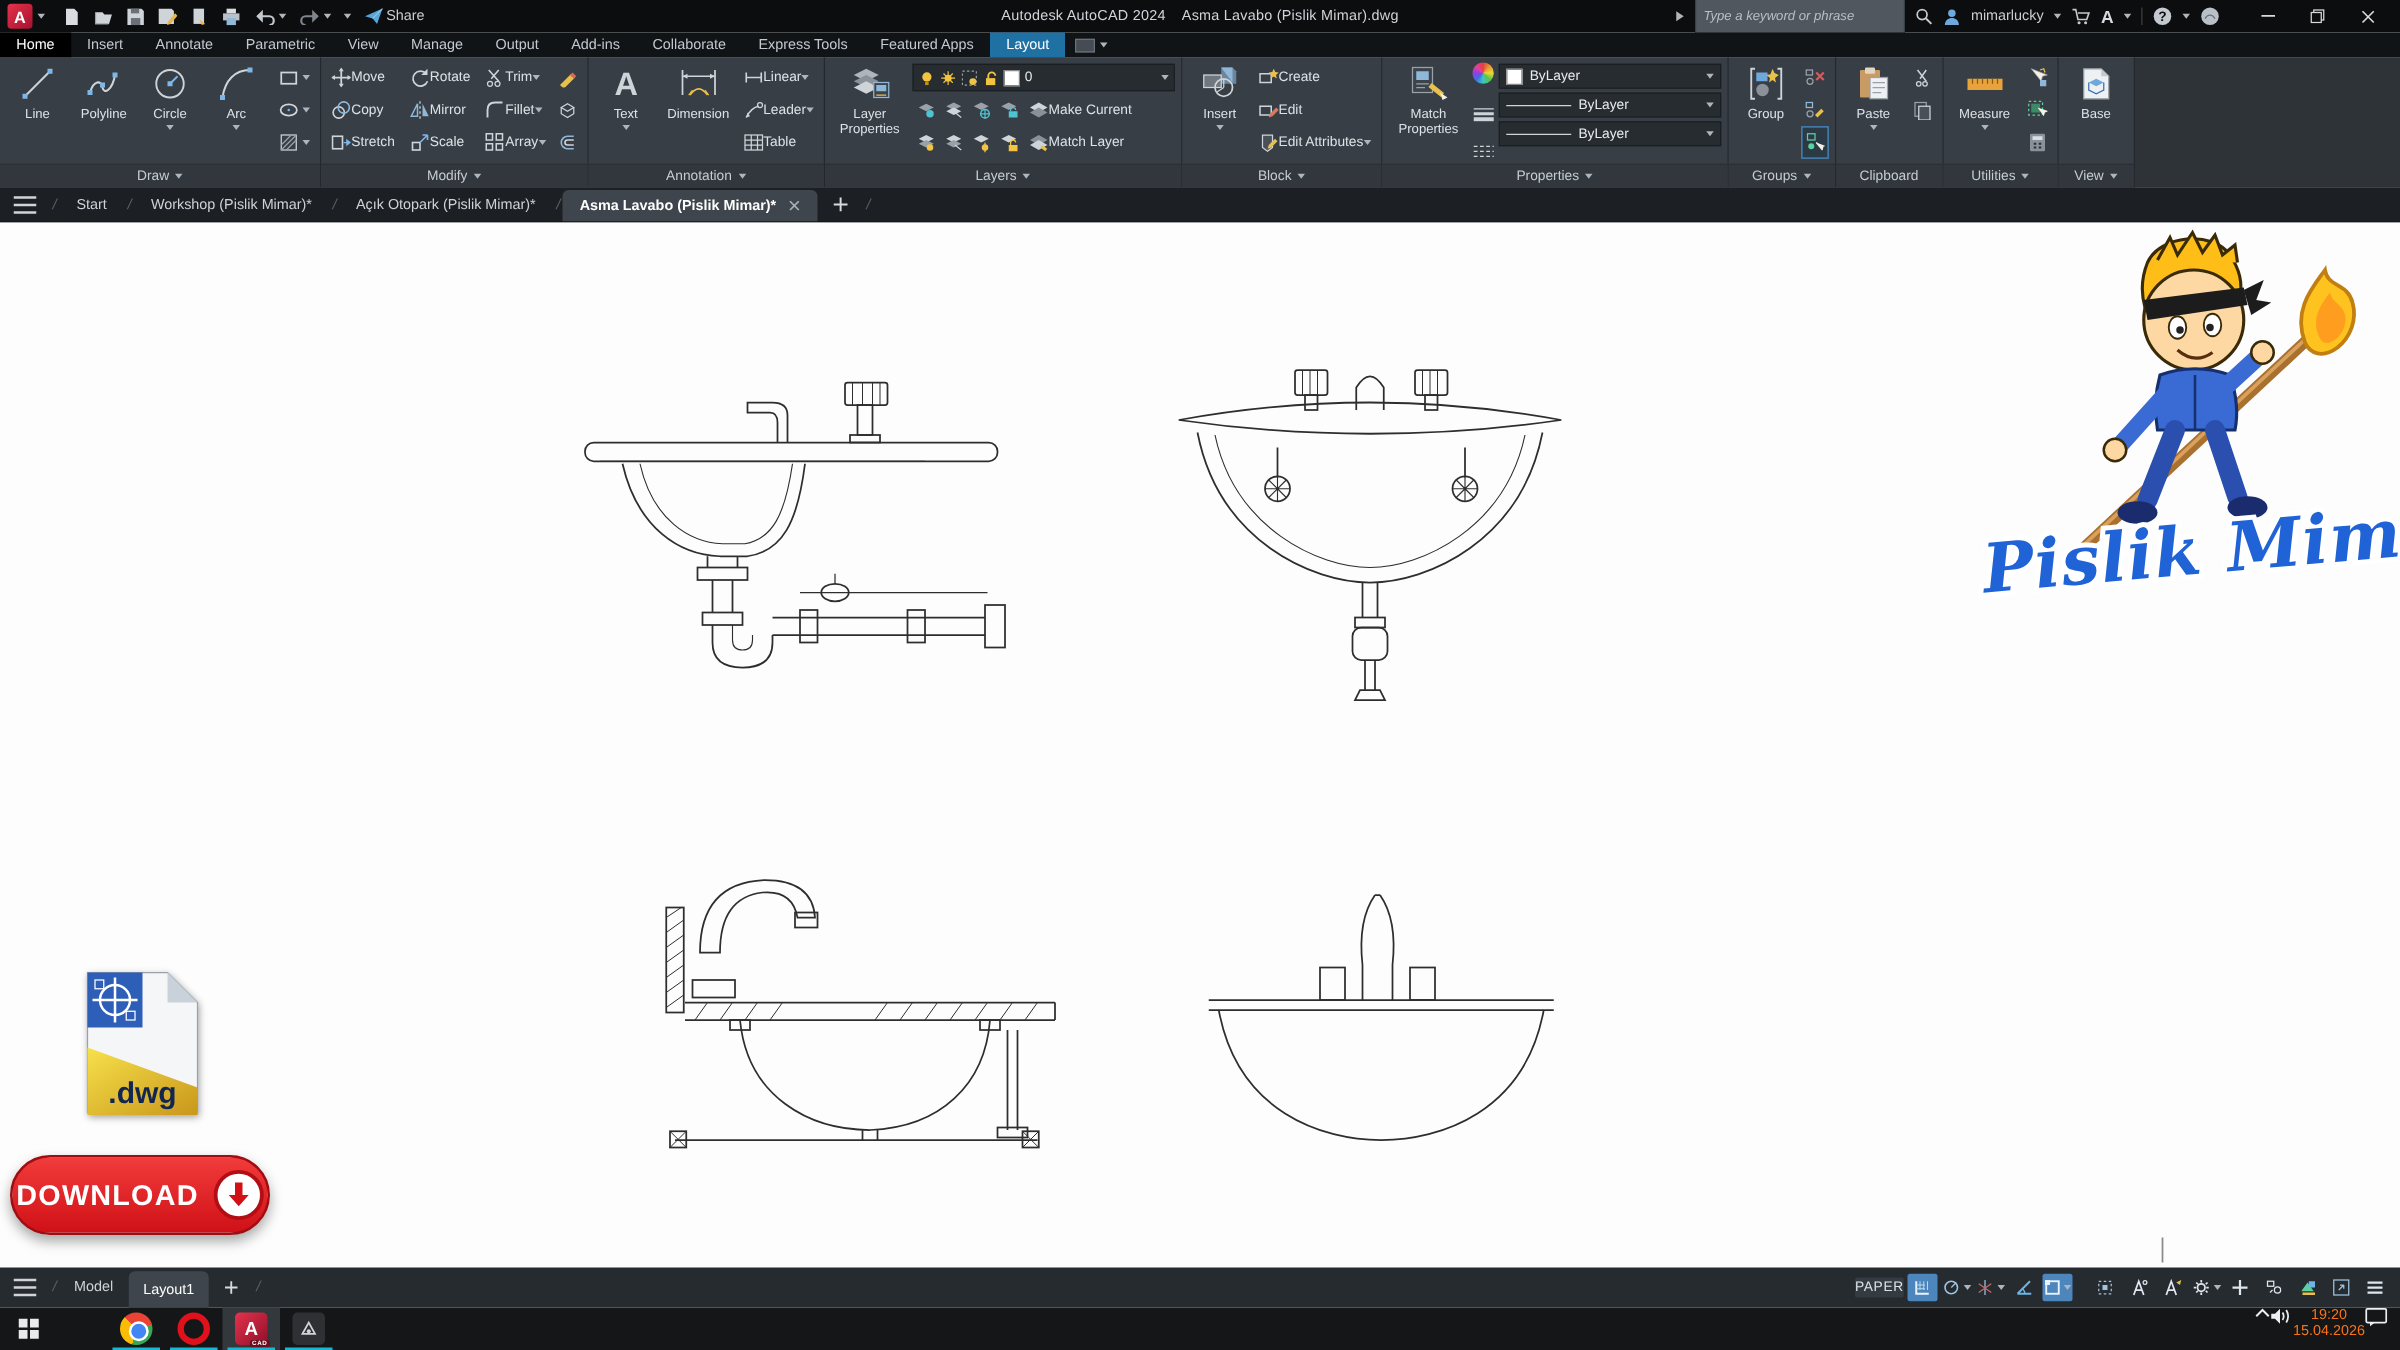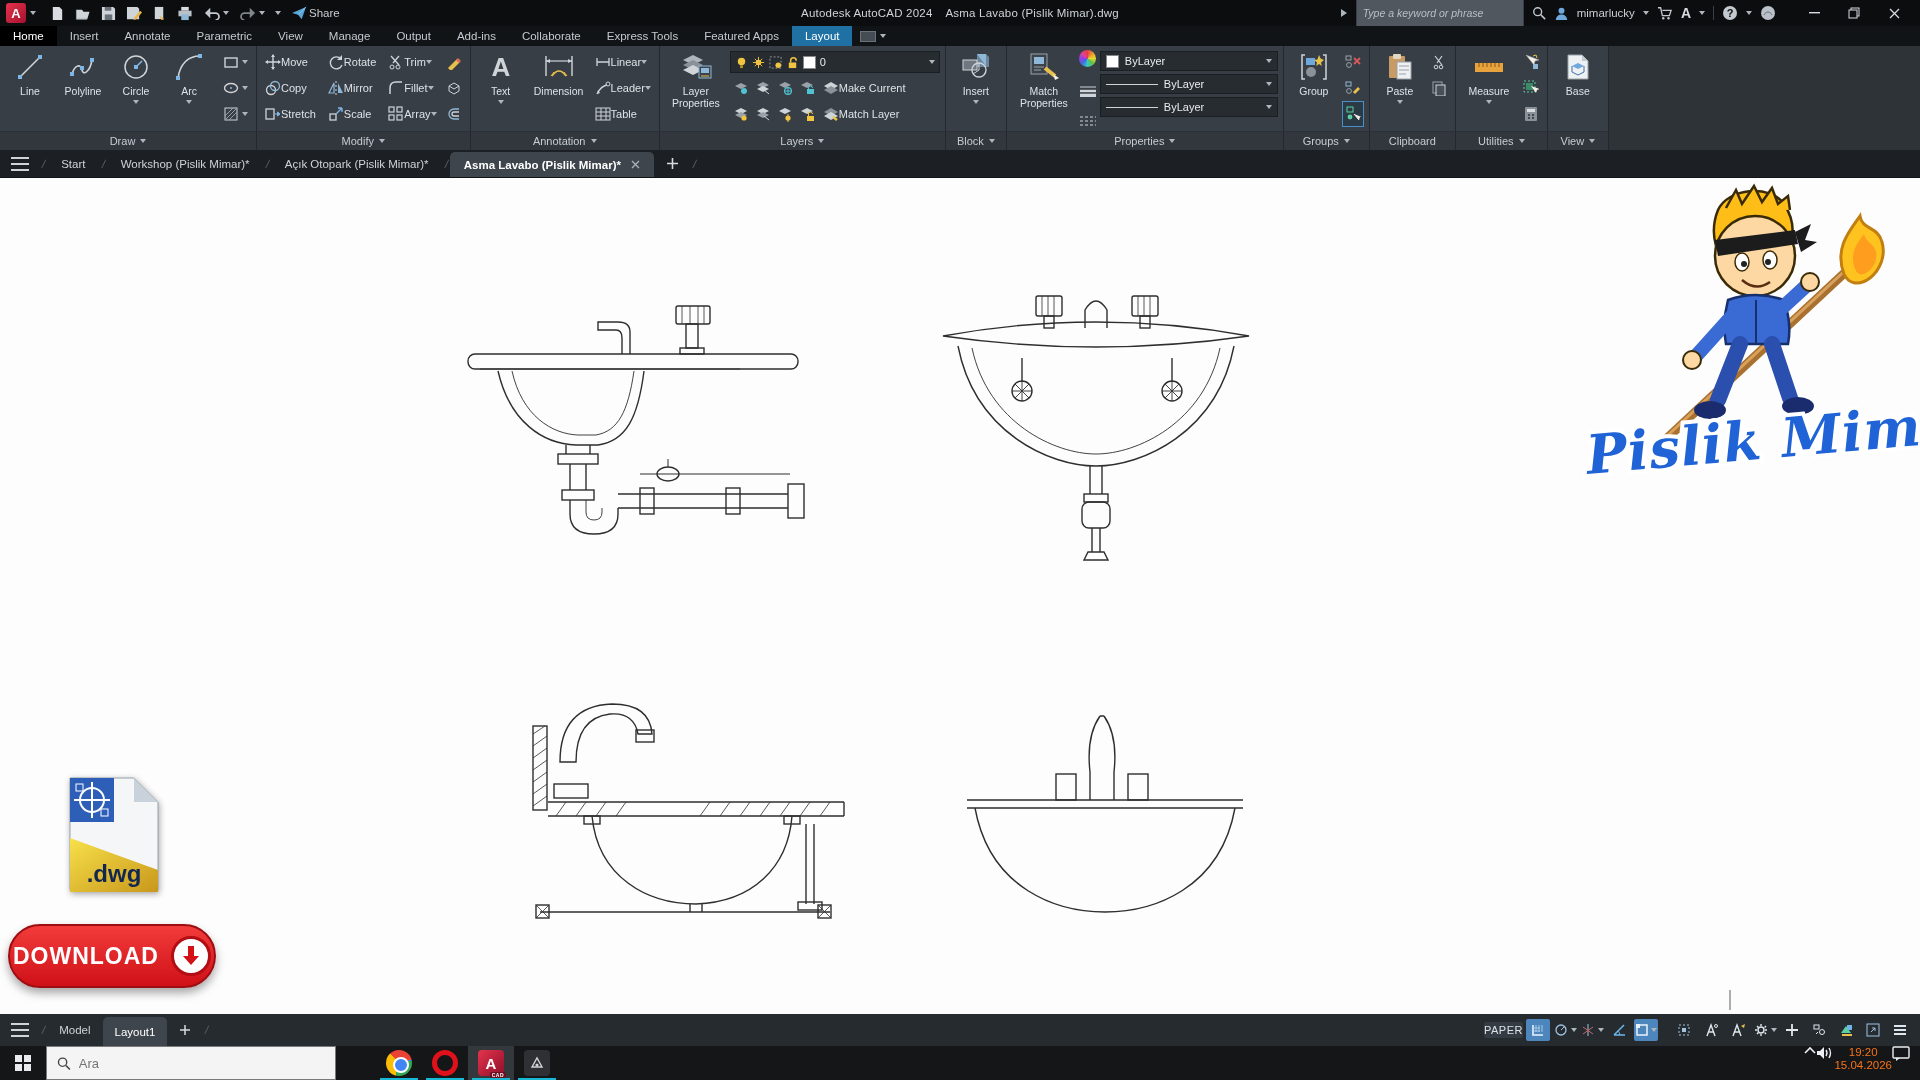--- a/index.html
+++ b/index.html
@@ -603,20 +603,44 @@
         <svg viewBox="0 0 30 30">
             <path d="M16 2h9v12" fill="#8fb8d8"></path>
             <path d="M16 2h9l3 3v10h-12z" fill="#8fb8d8" opacity=".6"></path>
             <rect x="2" y="8" width="14" height="10" fill="#707780" stroke="#cfd4d9"></rect>
             <circle cx="18" cy="18" r="7" fill="none" stroke="#cfd4d9" stroke-width="1.4"></circle>
             <path d="M18 18V11M18 18l-6 4" stroke="#cfd4d9"></path>
           </svg>
         <span>Insert</span>
         <span class="caret"></span>
       </div>
+      <div class="col">
+        <div class="srow">
+            <svg viewBox="0 0 16 16">
+              <rect x="1" y="5" width="9" height="7" fill="none" stroke="#cfd4d9" stroke-width="1.2"></rect>
+              <path d="M12 1l1.2 2.6L16 4l-2.2 1.9.6 2.8L12 7.2 9.6 8.7l.6-2.8L8 4l2.8-.4z" fill="#e8c04c"></path>
+            </svg>
+            <span>Create</span>
+          </div>
+        <div class="srow">
+            <svg viewBox="0 0 16 16">
+              <rect x="1" y="5" width="9" height="7" fill="none" stroke="#cfd4d9" stroke-width="1.2"></rect>
+              <path d="M9 11l5-5 2 2-5 5-3 1z" fill="#d87a5a"></path>
+            </svg>
+            <span>Edit</span>
+          </div>
+        <div class="srow">
+            <svg viewBox="0 0 16 16">
+              <path d="M3 2h8v10l-4 3-4-3z" fill="#4a5057" stroke="#cfd4d9"></path>
+              <path d="M8 10l5-5 2 2-5 5-3 1z" fill="#e8c04c"></path>
+            </svg>
+            <span>Edit Attributes</span>
+            <span class="caret"></span>
+          </div>
+      </div>
     </div>
     <div class="panel-label">
         <span>Block</span>
         <span class="caret"></span>
       </div>
   </div>
 
   <div class="panel">
     <div class="panel-body">
       <div class="bigbtn" style="width:64px">
@@ -1103,27 +1127,20 @@
 
 <div id="taskbar">
   <div class="tstart">
       <span class="winlogo">
         <b></b>
         <b></b>
         <b></b>
         <b></b>
       </span>
     </div>
-  <div class="tsearch">
-    <svg width="15" height="15" viewBox="0 0 16 16">
-        <circle cx="6.5" cy="6.5" r="4.8" fill="none" stroke="#444" stroke-width="1.6"></circle>
-        <path d="M10.5 10.5l4.5 4.5" stroke="#444" stroke-width="1.8"></path>
-      </svg>
-    <input placeholder="Ara" style="">
-  </div>
   <div style="width:40px"></div>
   <div class="tslot open">
       <span class="chrome"></span>
     </div>
   <div class="tslot open">
       <span class="opera" title="O"></span>
     </div>
   <div class="tslot open focus">
       <span class="acadtile">
         <span>A</span>

